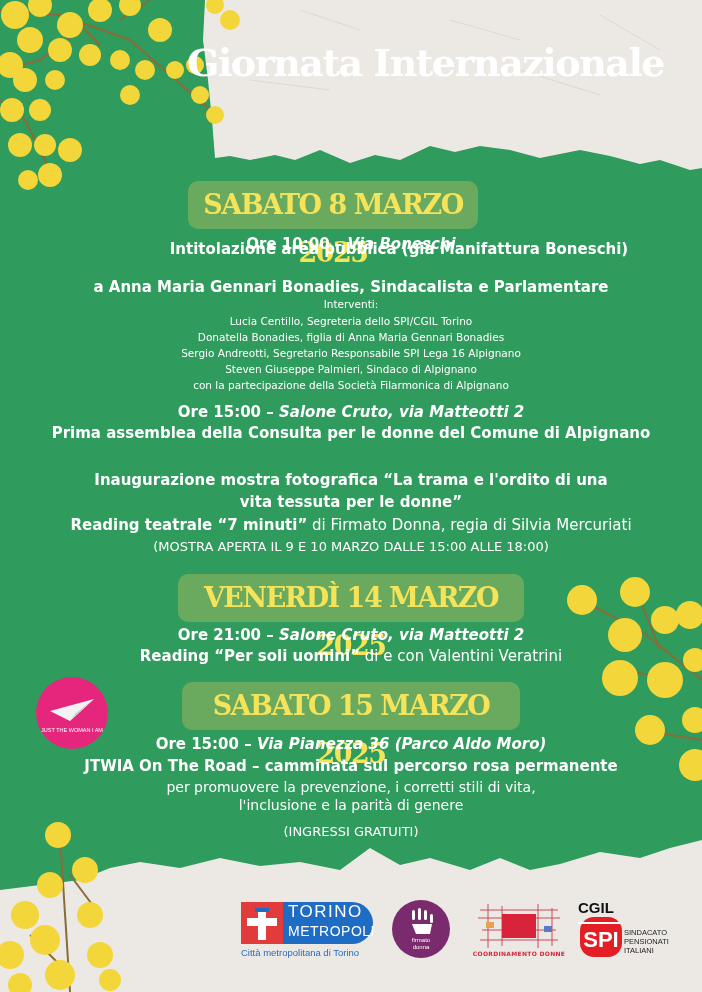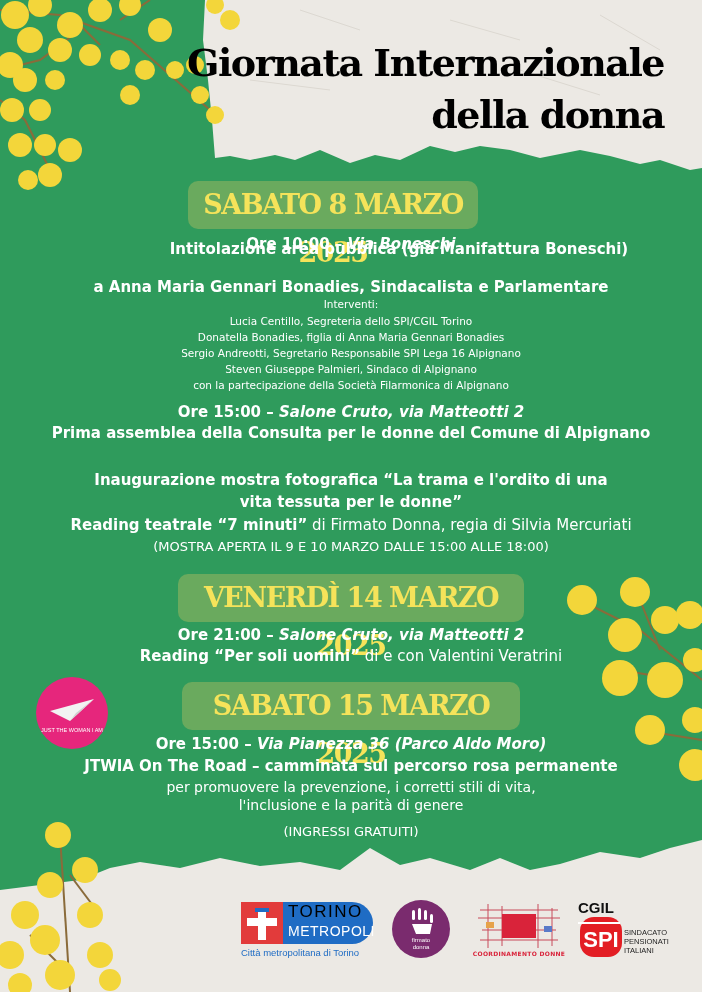--- a/index.html
+++ b/index.html
@@ -1,20 +1,20 @@
 <!DOCTYPE html>
 <html><head>
 <meta charset="utf-8">
 <style>
   html,body{margin:0;padding:0;}
   body{width:702px;height:992px;overflow:hidden;position:relative;background:#2e9a5b;font-family:"DejaVu Sans","Liberation Sans",sans-serif;}
   .poster{position:absolute;left:0;top:0;width:702px;height:992px;background:#2f9b5c;overflow:hidden;}
   .paper-top{position:absolute;left:0;top:0;width:702px;height:175px;}
   .paper-bottom{position:absolute;left:0;top:840px;width:702px;height:152px;}
-  .title{position:absolute;right:38px;text-align:right;font-family:"DejaVu Serif","Liberation Serif",serif;font-weight:bold;color:#000000;letter-spacing:-1.5px;line-height:1;}
+  .title{position:absolute;right:38px;text-align:right;font-family:"DejaVu Serif","Liberation Serif",serif;font-weight:bold;color:#ffffff;letter-spacing:-1.5px;line-height:1;}
   .title.l1{top:44px;font-size:38px;}
   .title.l2{top:96px;font-size:38px;}
   .datebox{position:absolute;background:#6aaa5e;border-radius:10px;color:#f5e35a;font-family:"DejaVu Serif","Liberation Serif",serif;font-weight:bold;font-size:27px;letter-spacing:-1.5px;text-align:center;line-height:48px;height:48px;}
   .line{position:absolute;left:0;width:702px;text-align:center;color:#fff;white-space:nowrap;}
   .hdr{font-weight:bold;font-size:15px;}
   .hdr i{font-style:italic;}
   .big{font-weight:bold;font-size:15px;}
   .small{font-size:10.5px;font-weight:normal;}
   .mid{font-size:14px;font-weight:normal;}
   .lite{font-size:13px;font-weight:normal;}
@@ -112,21 +112,20 @@
         <circle cx="45" cy="125" r="15"></circle>
       <circle cx="10" cy="140" r="14"></circle>
         <circle cx="100" cy="140" r="13"></circle>
         <circle cx="60" cy="160" r="15"></circle>
       <circle cx="110" cy="165" r="11"></circle>
         <circle cx="20" cy="170" r="12"></circle>
     </g>
   </svg>
 
   <div class="title l1">Giornata Internazionale</div>
-  <div class="title l2">della donna</div>
 
   <div class="datebox" style="left:188px;top:181px;width:290px;">SABATO 8 MARZO 2025</div>
 
   <div class="line hdr" style="top:235px;"><span>Ore 10:00 – </span><i>Via Boneschi</i></div>
   <div class="line big" style="top:240px;padding-left:48px;">Intitolazione area pubblica (già Manifattura Boneschi)</div>
   <div class="line big" style="top:278px;">a Anna Maria Gennari Bonadies, Sindacalista e Parlamentare</div>
   <div class="line small" style="top:298px;">Interventi:</div>
   <div class="line small" style="top:315px;">Lucia Centillo, Segreteria dello SPI/CGIL Torino</div>
   <div class="line small" style="top:331px;">Donatella Bonadies, figlia di Anna Maria Gennari Bonadies</div>
   <div class="line small" style="top:347px;">Sergio Andreotti, Segretario Responsabile SPI Lega 16 Alpignano</div>
@@ -162,21 +161,21 @@
 
 
   <div class="logo" style="left:241px;top:902px;width:135px;height:58px;">
     <div style="position:absolute;left:0;top:0;width:132px;height:42px;background:#1f6cc4;border-radius:0 21px 21px 0;"></div>
     <div style="position:absolute;left:0;top:0;width:42px;height:42px;background:#e23b3b;"></div>
     <svg width="42" height="42" viewBox="0 0 42 42" style="position:absolute;left:0;top:0;">
       <rect x="17" y="6" width="8" height="32" fill="#fff"></rect>
       <rect x="6" y="16" width="30" height="8" fill="#fff"></rect>
       <path d="M14,6 L28,6 L28,10 L14,10 Z" fill="#1f6cc4"></path>
     </svg>
-    <div style="position:absolute;left:47px;top:1px;color:#000000;font-family:'Liberation Sans',sans-serif;font-size:17px;letter-spacing:1.5px;line-height:18px;">TORINO</div>
+    <div style="position:absolute;left:47px;top:1px;color:#ffffff;font-family:'Liberation Sans',sans-serif;font-size:17px;letter-spacing:1.5px;line-height:18px;">TORINO</div>
     <div style="position:absolute;left:47px;top:20px;color:#fff;font-family:'Liberation Sans',sans-serif;font-size:14px;letter-spacing:0.5px;line-height:18px;">METROPOLI</div>
     <div style="position:absolute;left:0;top:45px;color:#1f6cc4;font-family:'Liberation Sans',sans-serif;font-size:9.5px;white-space:nowrap;">Città metropolitana di Torino</div>
   </div>
 
   <div class="logo" style="left:392px;top:900px;width:58px;height:58px;border-radius:50%;background:#7a2b6e;">
     <svg width="58" height="58" viewBox="0 0 58 58" style="position:absolute;left:0;top:0;">
       <g fill="#fff">
         <rect x="20" y="10" width="3" height="10" rx="1.5"></rect>
         <rect x="26" y="8" width="3" height="12" rx="1.5"></rect>
         <rect x="32" y="10" width="3" height="10" rx="1.5"></rect>

